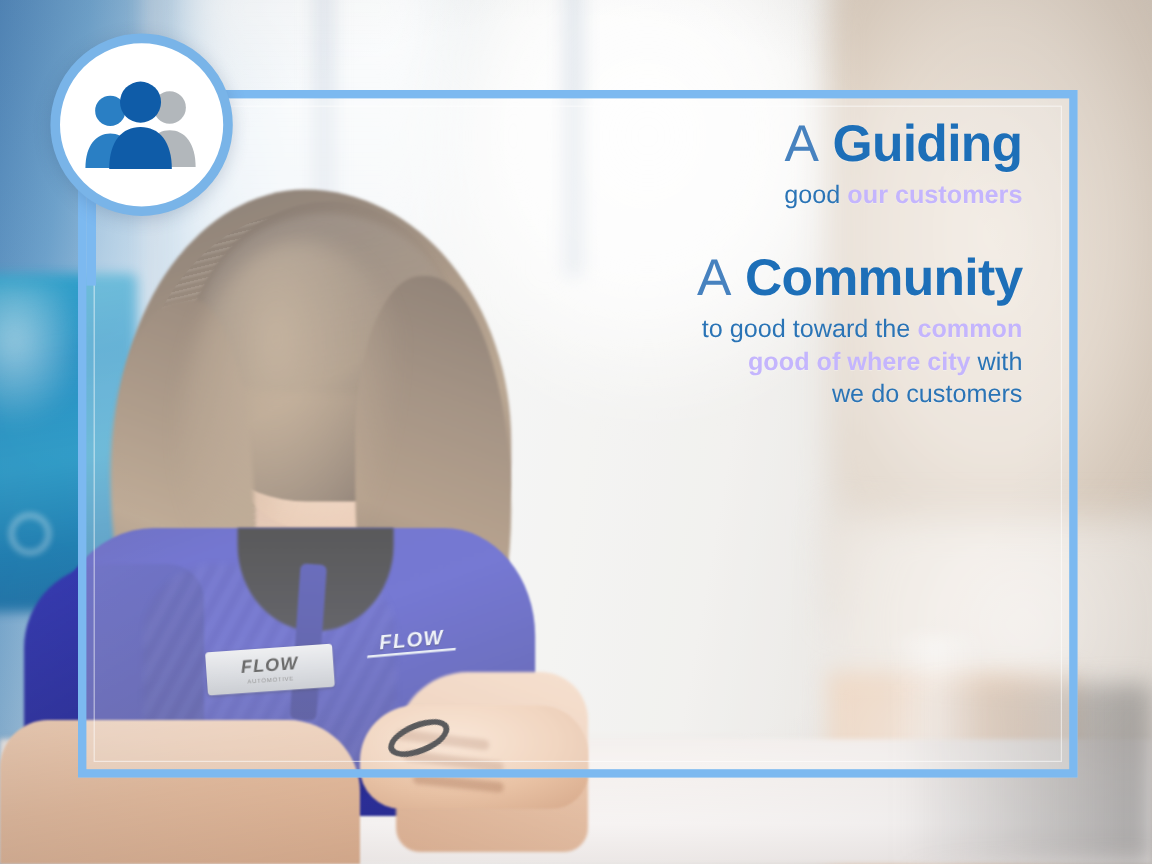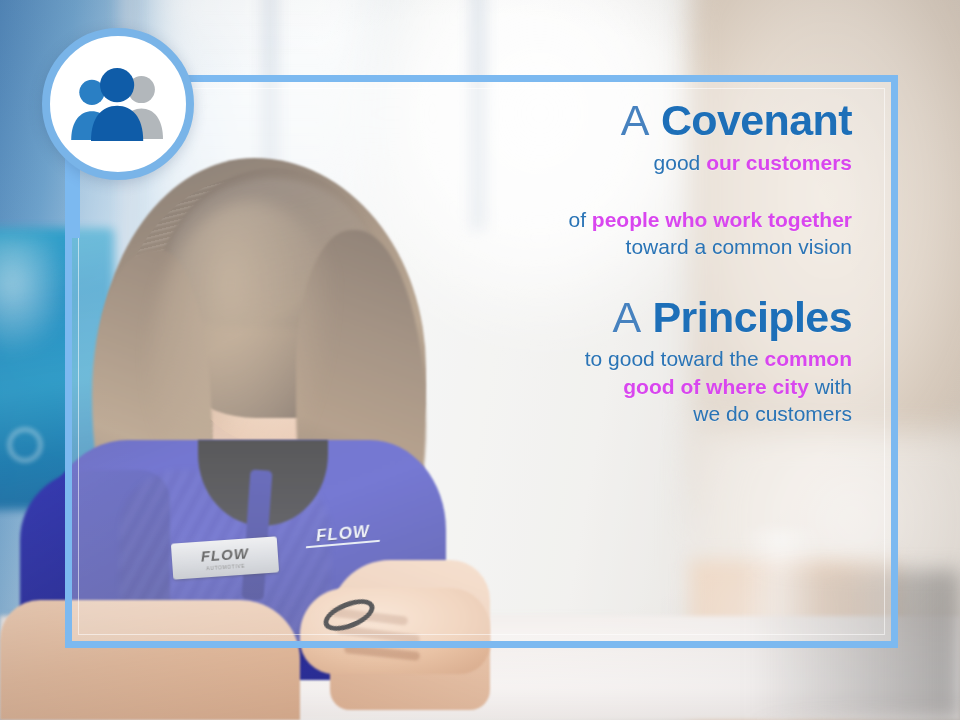--- a/index.html
+++ b/index.html
@@ -313,21 +313,21 @@
     color:#2172b9;
     text-shadow:0 1px 0 rgba(255,255,255,.3);
   }
   .headline .art{font-weight:400;color:#4782bf;letter-spacing:0;}
   .headline .key{font-weight:700;color:#1d6fb8;}
   .sub{
     font-size:21px;line-height:1.30;margin:6px 0 0 0;
     color:#2a74b6;font-weight:400;
     text-shadow:0 1px 0 rgba(255,255,255,.28);
   }
-  .sub b{font-weight:700;color:#d946ef;}
+  .sub b{font-weight:700;color:#c4b5fd;}
 
   .b1{margin-top:12px;}
   .b2{margin-top:30px;}
   .b3{margin-top:34px;}
 </style>
 </head>
 <body>
 
 <div id="stage">
 
@@ -418,31 +418,30 @@
       <path d="M30 84 C30 58 42 45 59 45 C76 45 88 58 88 84 Z" fill="#0f5ca8"></path>
     </svg>
   </div>
 
   <div class="copy">
 
 
     <div class="block b1">
       <p class="headline">
         <span class="art">A</span>
-        <span class="key">Covenant</span>
+        <span class="key">Guiding</span>
       </p>
       <p class="sub"><span>good </span><b>our customers</b></p>
     </div>
 
     <div class="block b2">
-      <p class="sub"><span>of </span><b>people who work together</b><br><span>toward a common vision</span></p>
     </div>
 
     <div class="block b3">
       <p class="headline">
         <span class="art">A</span>
-        <span class="key">Principles</span>
+        <span class="key">Community</span>
       </p>
       <p class="sub"><span>to good toward the </span><b>common</b><br><b>good of where city</b><span> with</span><br><span>we do customers</span></p>
     </div>
 
   </div>
 </div>
 
 </body></html>

